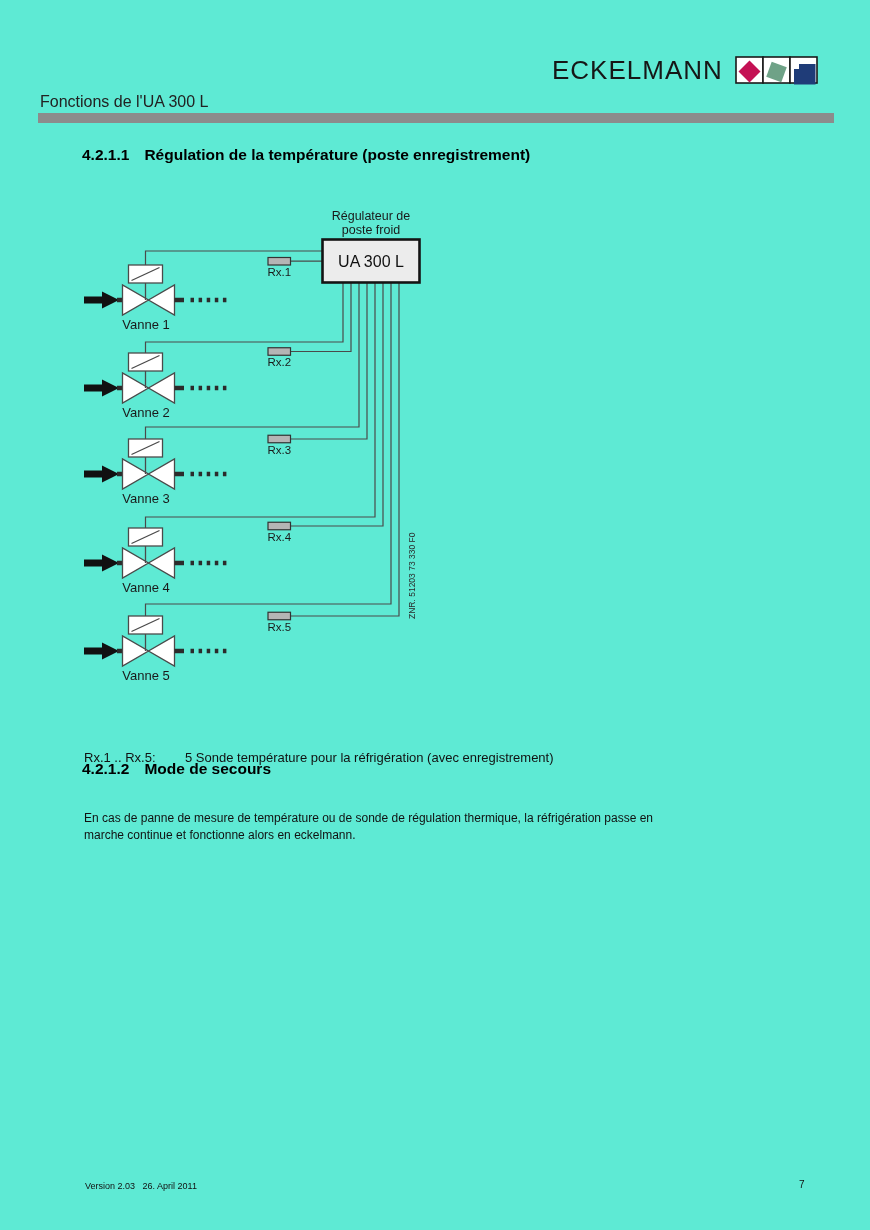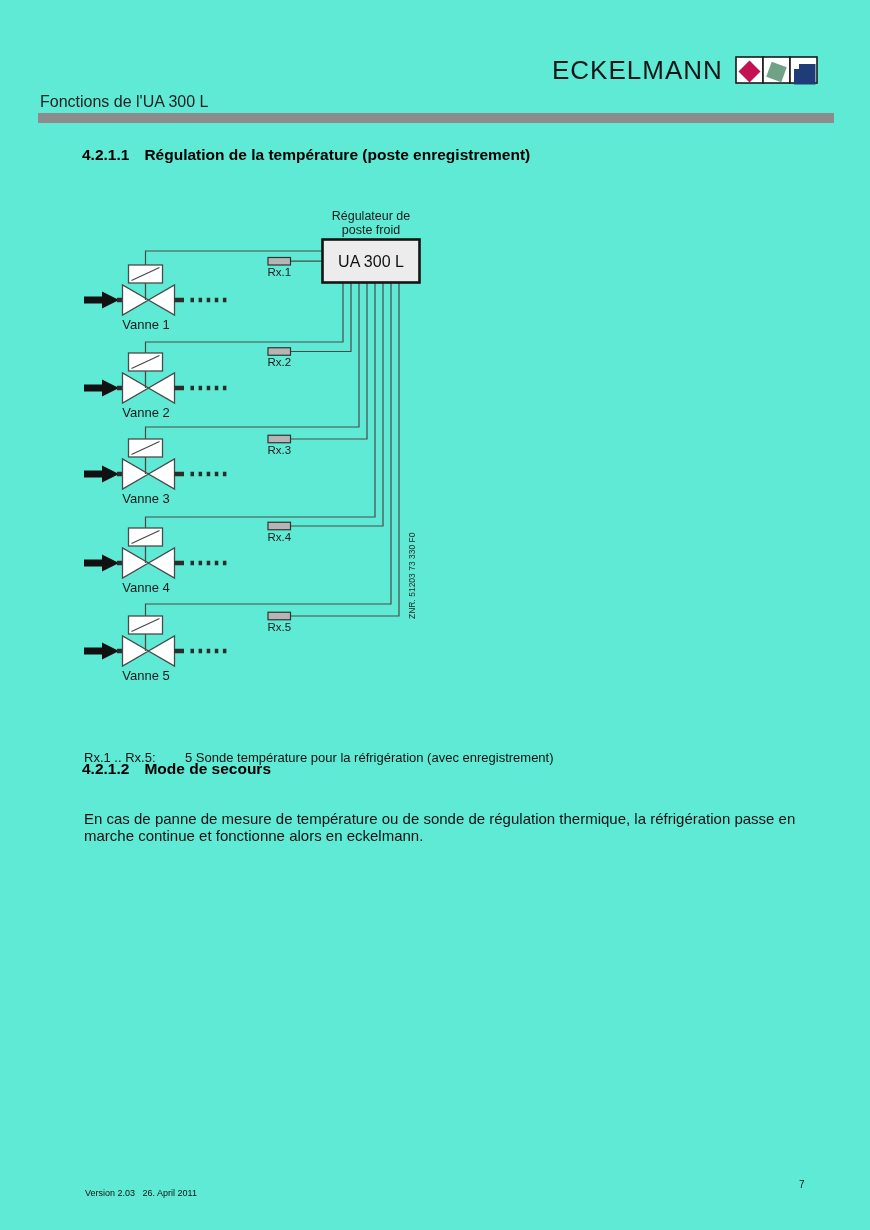--- a/index.html
+++ b/index.html
@@ -28,25 +28,25 @@
   .dv-sensor{fill:#b5b5b5;stroke:#333;stroke-width:1.2px;}
   .dv-label{font-size:13px;fill:#1a1a1a;text-anchor:middle;}
   .dv-slabel{font-size:11.5px;fill:#1a1a1a;}
   .dv-ctrl{fill:#ececec;stroke:#141414;stroke-width:2.6px;}
   .dv-ctrlname{font-size:16px;fill:#111;text-anchor:middle;}
   .dv-caption{font-size:12.5px;fill:#1a1a1a;text-anchor:middle;}
   .dv-znr{font-size:8.5px;fill:#2a2a2a;}
   
   .legend{position:absolute;left:84px;top:705px;font-size:13px;color:#111;margin-top:45px;}
   .legend .range{display:inline-block;width:101px;}
-  .body-par{position:absolute;left:84px;top:810px;width:745px;font-size:15px;line-height:17px;color:#111;margin:0;}
+  .body-par{position:absolute;left:84px;top:810px;width:745px;font-size:12px;line-height:17px;color:#111;margin:0;}
   
   .footer-bar{position:absolute;left:0;top:1151px;width:870px;height:18px;background:#E6007E;}
   .footer-bar .copy{display:block;padding-left:85px;font-size:8.5px;line-height:18px;color:#fff;letter-spacing:.2px;}
-  .version{position:absolute;left:85px;top:1181px;font-size:9px;color:#111;white-space:pre;margin-top:7px;}
+  .version{position:absolute;left:85px;top:1181px;font-size:9px;color:#111;white-space:pre;}
   .pagenum{position:absolute;left:799px;top:1179px;font-size:10px;color:#111;}
 </style>
 </head>
 <body>
 
 <div class="page">
 
   <div class="logo">
     <span class="logo-text">ECKELMANN</span>
     <svg class="logo-marks" width="86" height="36" viewBox="0 0 86 36">

